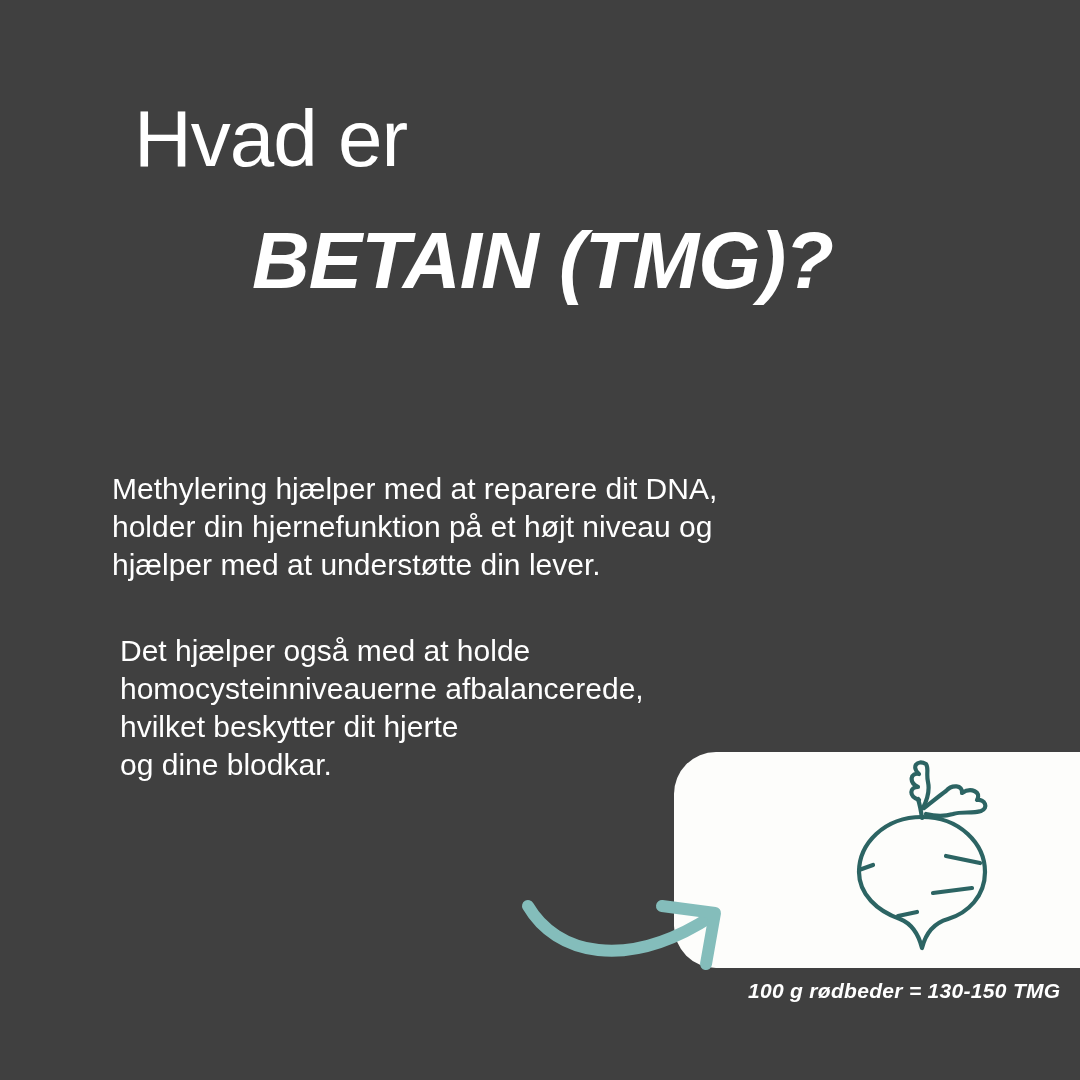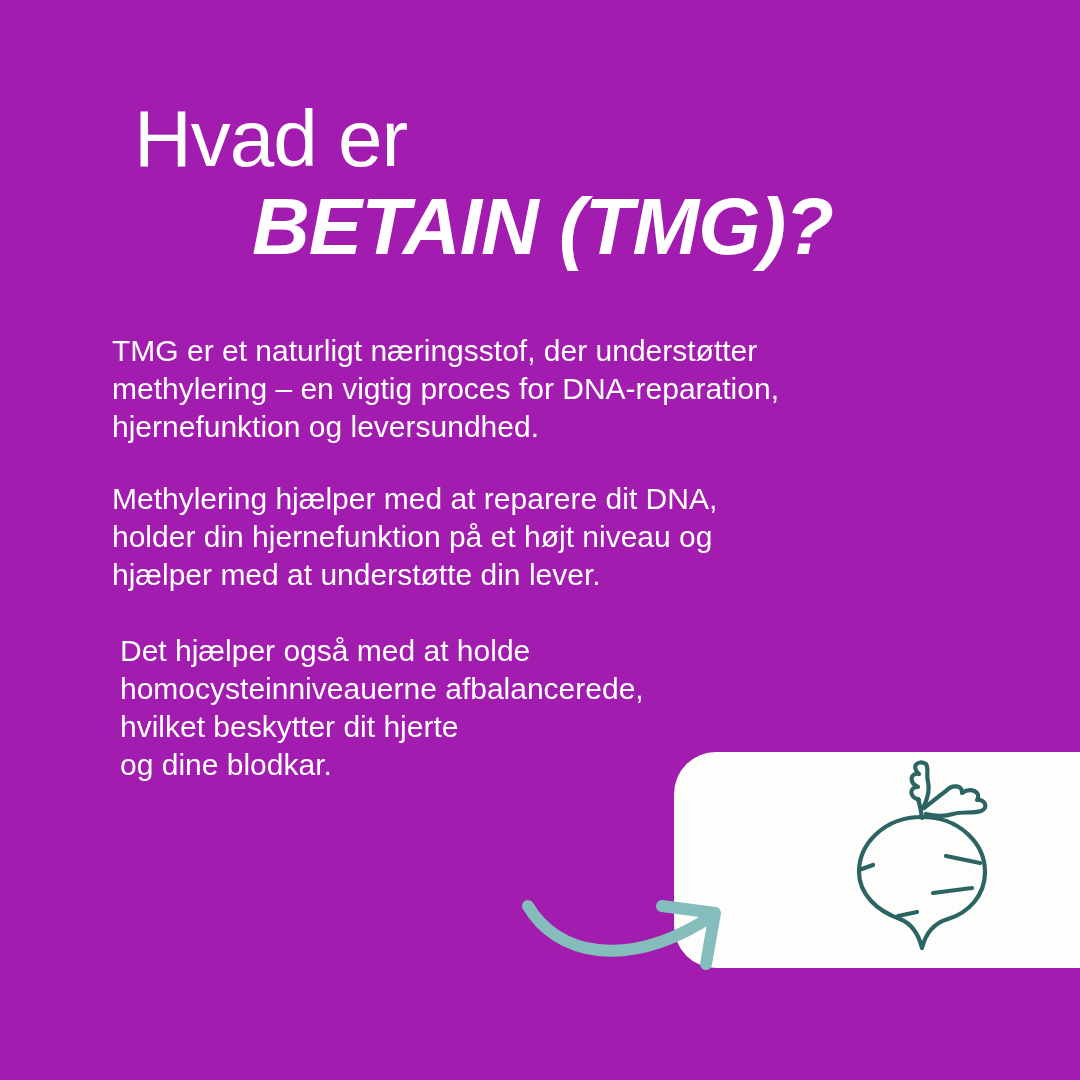--- a/index.html
+++ b/index.html
@@ -7,21 +7,21 @@
   html, body {
     width:1080px; height:1080px;
     background:#2c6463;
     font-family:"Liberation Sans", sans-serif;
     overflow:hidden;
   }
 
   #poster {
     position:relative;
     width:1080px; height:1080px;
-    background:#a21caf;
+    background:#404040;
   }
 
   
   .heading {
     position:absolute;
     left:134px; top:96px;
     width:860px;
     color:#ffffff;
   }
   .heading-line1 {
@@ -32,37 +32,38 @@
     white-space:nowrap;
   }
   .heading-line2 {
     font-size:80px;
     line-height:90px;
     font-weight:700;
     font-style:italic;
     letter-spacing:-1px;
     white-space:nowrap;
     padding-left:118px;
+    margin-top:34px;
   }
 
   
   .body-block {
     position:absolute;
     left:112px;
     width:880px;
     color:#ffffff;
   }
   .para {
     font-size:30px;
     line-height:38px;
     font-weight:400;
     white-space:pre-line;
   }
   #para-1 { top:332px; }
-  #para-2 { top:480px; }
+  #para-2 { top:470px; }
   #para-3 { top:632px;margin-left:8px; }
 
   .closing {
     position:absolute;
     left:112px; top:814px;
     width:640px;
     color:#ffffff;
     font-size:34px;
     line-height:45px;
     font-weight:400;
@@ -109,25 +110,20 @@
 </head>
 <body>
 
 <div id="poster">
 
   <div class="heading">
     <div class="heading-line1">Hvad er</div>
     <div class="heading-line2">BETAIN (TMG)?</div>
   </div>
 
-  <div class="body-block" id="para-1">
-    <p class="para">TMG er et naturligt næringsstof, der understøtter
-methylering – en vigtig proces for DNA-reparation,
-hjernefunktion og leversundhed.</p>
-  </div>
   <div class="body-block" id="para-2">
     <p class="para">Methylering hjælper med at reparere dit DNA,
 holder din hjernefunktion på et højt niveau og
 hjælper med at understøtte din lever.</p>
   </div>
   <div class="body-block" id="para-3">
     <p class="para">Det hjælper også med at holde
 homocysteinniveauerne afbalancerede,
 hvilket beskytter dit hjerte
 og dine blodkar.</p>
@@ -167,14 +163,15 @@
       <path d="M37 110 L 51 105"></path>
       <path d="M76 156 L 95 152"></path>
     </svg>
   </div>
 
   <svg id="arrow" viewBox="0 0 250 90" fill="none" stroke="#84bdbb" stroke-width="12" stroke-linecap="round" stroke-linejoin="round">
     <path d="M12 22 C 40 70 110 88 196 32"></path>
     <path d="M146 22 L 199 29 L 190 80"></path>
   </svg>
 
+  <div class="caption">100 g rødbeder = 130-150 TMG</div>
 
 </div>
 
 </body></html>

